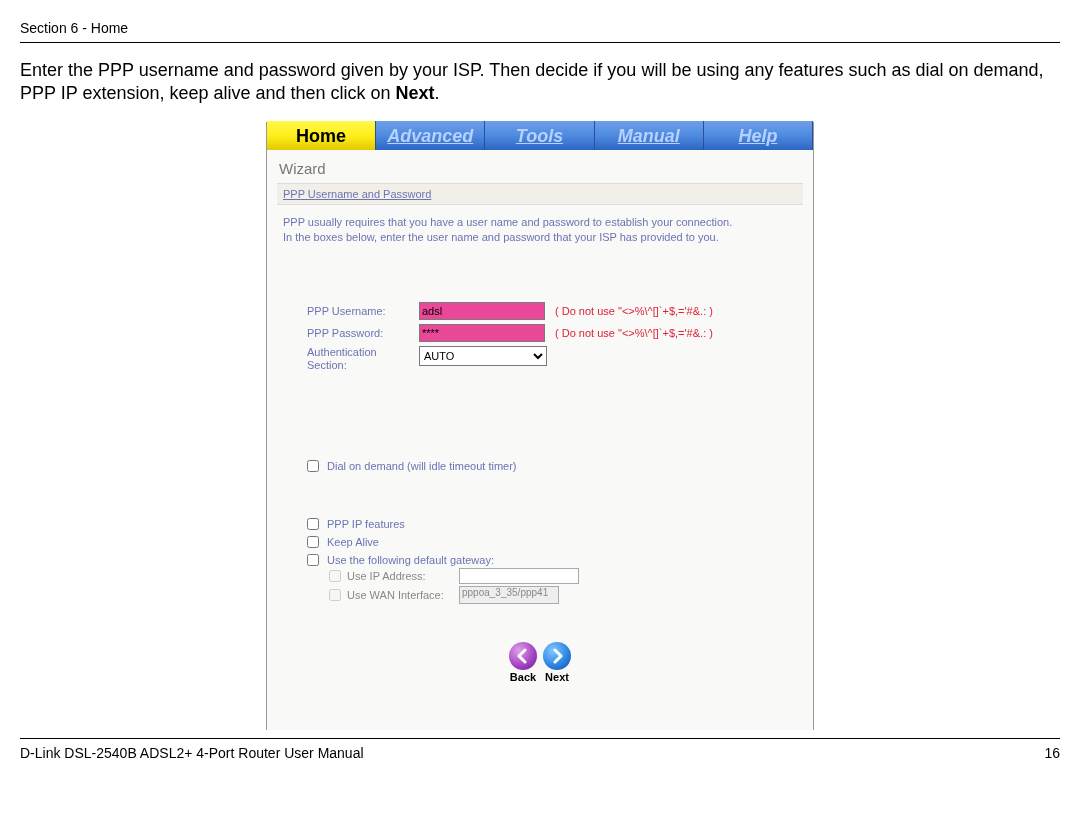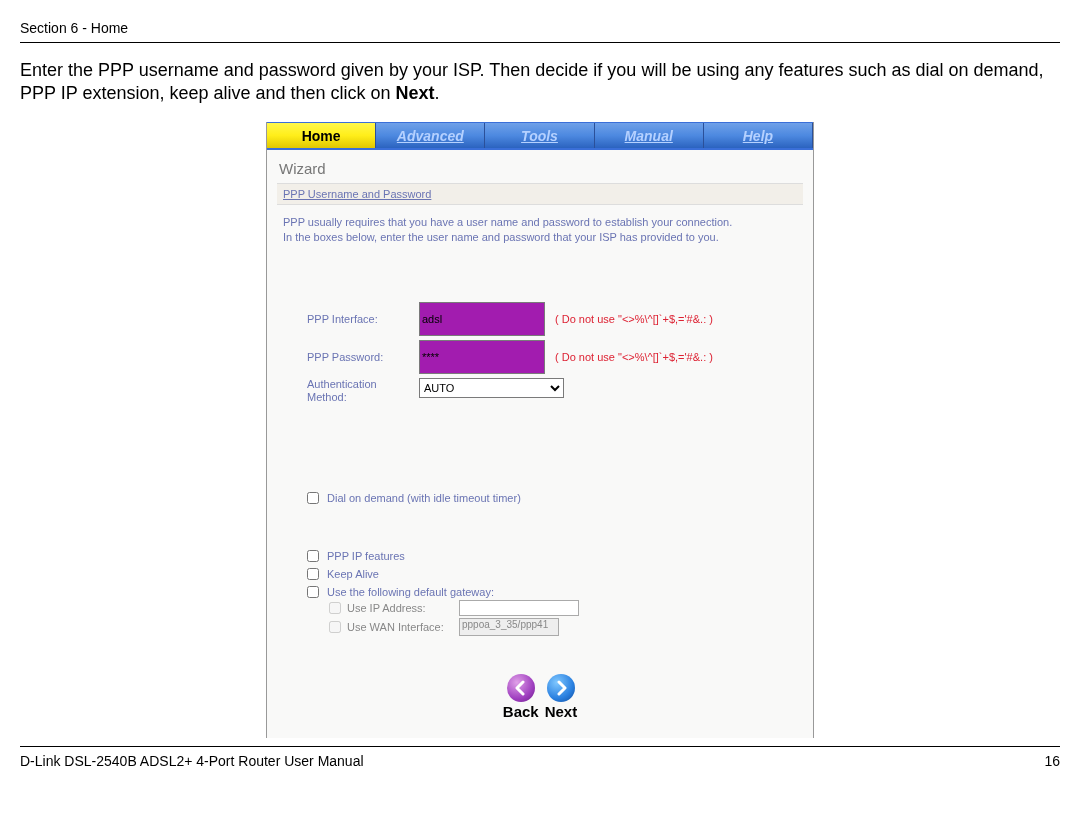--- a/index.html
+++ b/index.html
@@ -46,21 +46,21 @@
     background: #3a6fd8;
     height: 28px;
     align-items: center;
   }
   .tab {
     flex: 1;
     text-align: center;
     padding: 5px 0 4px 0;
     font-weight: bold;
     color: #2b5fbf;
-    font-size: 14px;
+    font-size: 18px;
     font-style: italic;
     position: relative;
     cursor: pointer;
     background: linear-gradient(to bottom, #6fa0e8 0%, #4d89e0 50%, #2b63bf 100%);
     border-right: 1px solid #2b5099;
     text-decoration: underline;
     text-decoration-color: transparent;
   }
   .tab.active {
     background: linear-gradient(to bottom, #fff84a 0%, #ffee1a 50%, #e0c700 100%);
@@ -107,26 +107,26 @@
     margin-bottom: 4px;
     font-size: 11px;
     color: #6a74b3;
   }
   .flabel { width: 112px; text-align: left; }
   .finput {
     width: 126px;
     height: 18px;
     font-size: 11px;
     border: 1px solid #7a7a7a;
-    padding: 16px 2px;
-    background: #a21caf;
+    padding: 8px 2px;
+    background: #ec4899;
   }
   .fhint { color: #d23; margin-left: 10px; font-size: 11px; }
   .fselect {
-    width: 145px;
+    width: 128px;
     height: 20px;
     font-size: 11px;
     border: 1px solid #7a7a7a;
     background: #fff;
   }
   .check-area {
     margin-top: 88px;
     padding-left: 30px;
     color: #6a74b3;
     font-size: 11px;
@@ -187,21 +187,21 @@
   }
   .circle {
     width: 28px; height: 28px;
     border-radius: 50%;
     display: flex; align-items: center; justify-content: center;
     font-size: 18px; font-weight: bold;
     color: #fff;
   }
   .circle.back { background: radial-gradient(circle at 35% 30%, #e0a0e8, #a040c0 60%, #6a1a8a); }
   .circle.next { background: radial-gradient(circle at 35% 30%, #80c8ff, #2a80e0 60%, #104a9a); }
-  .navlabel { font-weight: bold; font-size: 15px; margin-top: 1px; }
+  .navlabel { font-weight: bold; font-size: 11px; margin-top: 1px; }
 
   .footer-line {
     border-top: 1px solid #000;
     margin-top: 6px;
     padding-top: 6px;
     display: flex;
     justify-content: space-between;
     font-size: 14px;
   }
 </style>
@@ -229,41 +229,41 @@
       <div class="panel-body">
         <div class="panel-title">Wizard</div>
         <div class="subbar">PPP Username and Password</div>
         <div class="desc">
           <span>PPP usually requires that you have a user name and password to establish your connection.</span><br>
           <span>In the boxes below, enter the user name and password that your ISP has provided to you.</span>
         </div>
 
         <div class="form-area">
           <div class="frow">
-            <div class="flabel">PPP Interface:</div>
+            <div class="flabel">PPP Username:</div>
             <input class="finput" type="text" value="adsl" style="">
             <div class="fhint">( Do not use "&lt;&gt;%\^[]`+$,='#&amp;.: )</div>
           </div>
           <div class="frow">
             <div class="flabel">PPP Password:</div>
             <input class="finput" type="text" value="****" style="">
             <div class="fhint">( Do not use "&lt;&gt;%\^[]`+$,='#&amp;.: )</div>
           </div>
           <div class="frow" style="align-items:flex-start;">
-            <div class="flabel" style="line-height:1.2;">Authentication Method:</div>
+            <div class="flabel" style="line-height:1.2;">Authentication Section:</div>
             <select class="fselect">
               <option>AUTO</option>
             </select>
           </div>
         </div>
 
         <div class="check-area">
           <div class="crow spaced">
             <input type="checkbox" style="">
-            <span>Dial on demand (with idle timeout timer)</span>
+            <span>Dial on demand (will idle timeout timer)</span>
           </div>
           <div class="crow">
             <input type="checkbox" style="">
             <span>PPP IP features</span>
           </div>
           <div class="crow">
             <input type="checkbox" style="">
             <span>Keep Alive</span>
           </div>
           <div class="crow" style="margin-bottom:2px;">

